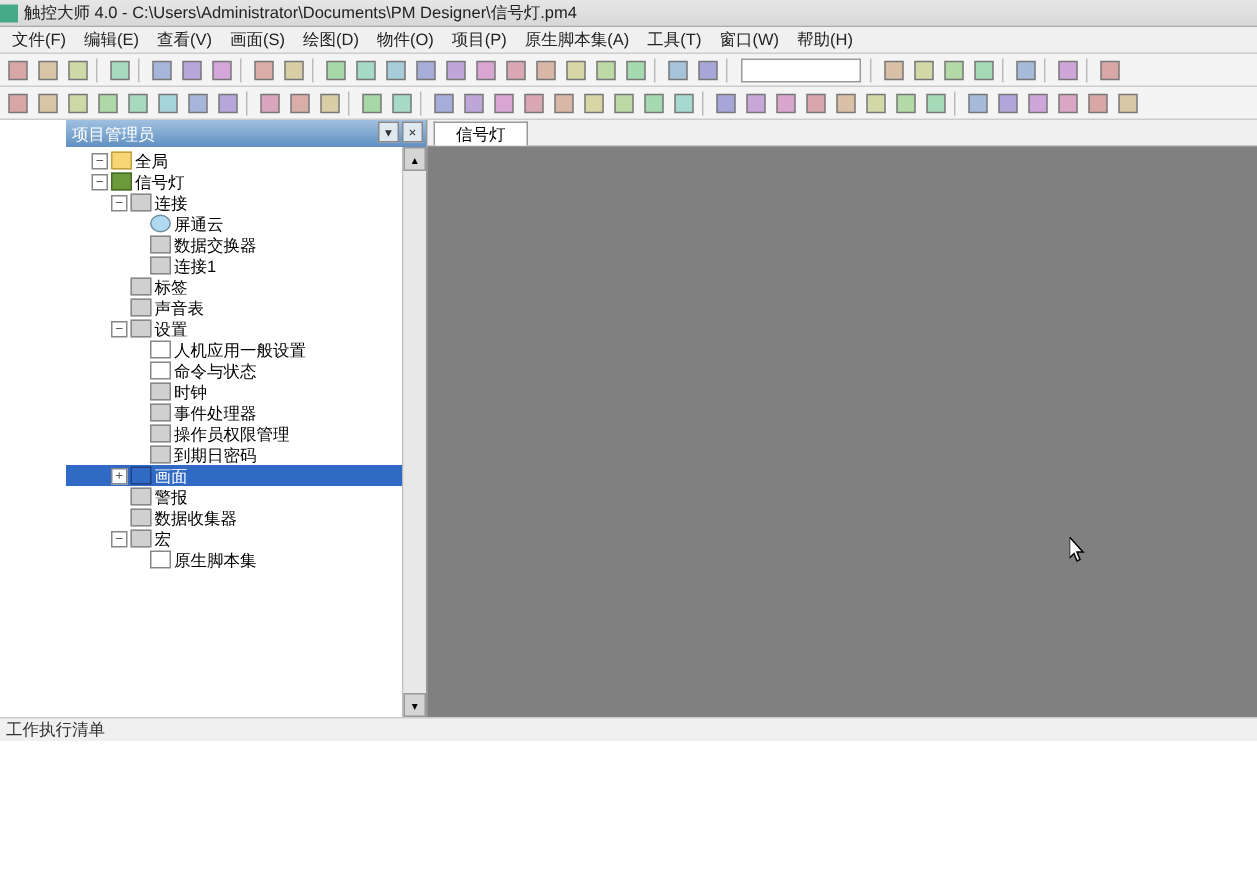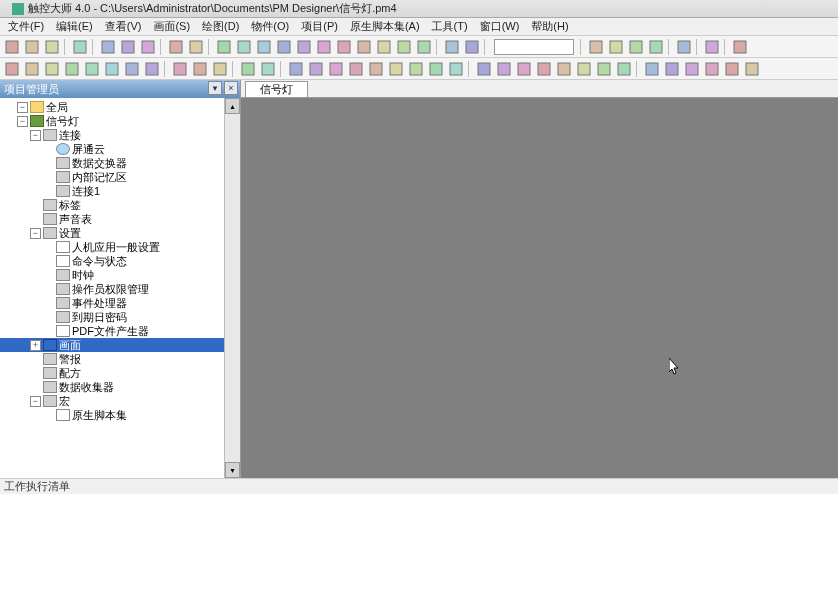--- a/index.html
+++ b/index.html
@@ -1,27 +1,27 @@
 <!DOCTYPE html>
 <html><head>
 <meta charset="utf-8">
 <style>
 * { margin: 0; padding: 0; box-sizing: border-box; font-family: "Microsoft YaHei", "SimSun", sans-serif; font-size: 11px; }
 body { background: #fff; width: 838px; height: 589px; overflow: hidden; display: flex; flex-direction: column; }
-.titlebar { background: linear-gradient(#e6e6e6, #d8d8d8); height: 18px; display: flex; align-items: center; padding: 0 12px; border-bottom: 1px solid #aaa; }
+.titlebar { background: linear-gradient(#e6e6e6, #d8d8d8); height: 18px; display: flex; align-items: center; padding: 0 0; border-bottom: 1px solid #aaa; }
 .titlebar-icon { width: 12px; height: 12px; background: #4a8; margin-right: 4px; flex-shrink: 0; }
 .titlebar-text { color: #222; font-size: 11px; white-space: nowrap; }
 .menubar { background: #f0f0f0; height: 18px; display: flex; padding: 0 2px; border-bottom: 1px solid #ccc; }
 .menu-item { padding: 1px 6px; cursor: pointer; color: #222; }
 .toolbar { background: #f4f4f4; height: 22px; display: flex; align-items: center; padding: 0 2px; border-bottom: 1px solid #ccc; gap: 0; }
 .tool-btn { width: 20px; height: 18px; display: flex; align-items: center; justify-content: center; cursor: pointer; border: 1px solid transparent; }
 .tool-sep { width: 4px; height: 16px; border-left: 1px solid #bbb; margin: 0 2px; }
 .tool-combo { width: 80px; height: 16px; border: 1px solid #999; background: #fff; margin: 0 4px; }
 .main-area { flex: 1; display: flex; overflow: hidden; }
-.side-panel { width: 241px; background: #fff; border-right: 1px solid #999; display: flex; flex-direction: column; }
+.side-panel { width: 241px; background: #fff; border-right: 1px solid #999; display: flex; flex-direction: column; margin-left: 44px; }
 .panel-header { background: linear-gradient(#a0c0e0, #6090c0); color: #fff; height: 18px; display: flex; align-items: center; padding: 0 4px; font-size: 11px; position: relative; }
 .panel-ctrls { position: absolute; right: 2px; top: 1px; display: flex; gap: 2px; }
 .panel-ctrl { width: 14px; height: 14px; background: #e0e8f0; border: 1px solid #888; font-size: 9px; display: flex; align-items: center; justify-content: center; cursor: pointer; color: #333; }
 .tree { flex: 1; overflow-y: auto; background: #fff; padding: 2px 0; position: relative; }
 .tree-row { display: flex; align-items: center; height: 14px; padding-left: 4px; cursor: pointer; white-space: nowrap; }
 .tree-row.selected { background: #316ac5; color: #fff; }
 .tree-toggle { width: 11px; height: 11px; border: 1px solid #888; display: flex; align-items: center; justify-content: center; font-size: 9px; line-height: 1; margin-right: 2px; color: #555; background: #fff; flex-shrink: 0; }
 .tree-spacer { width: 13px; flex-shrink: 0; }
 .tree-icon { width: 14px; height: 12px; margin-right: 2px; flex-shrink: 0; display: inline-block; }
 .icon-folder { background: #f7d774; border: 1px solid #c0a040; }
@@ -457,28 +457,20 @@
             <span class="tree-spacer"></span>
             <span class="tree-icon icon-item"></span>
             <span class="tree-label">数据交换器</span>
           </div>
           <div class="tree-row">
             <span class="tree-spacer"></span>
             <span class="tree-spacer"></span>
             <span class="tree-spacer"></span>
             <span class="tree-spacer"></span>
             <span class="tree-icon icon-item"></span>
-            <span class="tree-label">内部记忆区</span>
-          </div>
-          <div class="tree-row">
-            <span class="tree-spacer"></span>
-            <span class="tree-spacer"></span>
-            <span class="tree-spacer"></span>
-            <span class="tree-spacer"></span>
-            <span class="tree-icon icon-item"></span>
             <span class="tree-label">连接1</span>
           </div>
           <div class="tree-row">
             <span class="tree-spacer"></span>
             <span class="tree-spacer"></span>
             <span class="tree-spacer"></span>
             <span class="tree-icon icon-item"></span>
             <span class="tree-label">标签</span>
           </div>
           <div class="tree-row">
@@ -518,66 +510,51 @@
             <span class="tree-spacer"></span>
             <span class="tree-icon icon-item"></span>
             <span class="tree-label">时钟</span>
           </div>
           <div class="tree-row">
             <span class="tree-spacer"></span>
             <span class="tree-spacer"></span>
             <span class="tree-spacer"></span>
             <span class="tree-spacer"></span>
             <span class="tree-icon icon-item"></span>
+            <span class="tree-label">事件处理器</span>
+          </div>
+          <div class="tree-row">
+            <span class="tree-spacer"></span>
+            <span class="tree-spacer"></span>
+            <span class="tree-spacer"></span>
+            <span class="tree-spacer"></span>
+            <span class="tree-icon icon-item"></span>
             <span class="tree-label">操作员权限管理</span>
           </div>
           <div class="tree-row">
             <span class="tree-spacer"></span>
             <span class="tree-spacer"></span>
             <span class="tree-spacer"></span>
             <span class="tree-spacer"></span>
             <span class="tree-icon icon-item"></span>
-            <span class="tree-label">事件处理器</span>
-          </div>
-          <div class="tree-row">
-            <span class="tree-spacer"></span>
-            <span class="tree-spacer"></span>
-            <span class="tree-spacer"></span>
-            <span class="tree-spacer"></span>
-            <span class="tree-icon icon-item"></span>
             <span class="tree-label">到期日密码</span>
-          </div>
-          <div class="tree-row">
-            <span class="tree-spacer"></span>
-            <span class="tree-spacer"></span>
-            <span class="tree-spacer"></span>
-            <span class="tree-spacer"></span>
-            <span class="tree-icon icon-doc"></span>
-            <span class="tree-label">PDF文件产生器</span>
           </div>
           <div class="tree-row selected">
             <span class="tree-spacer"></span>
             <span class="tree-spacer"></span>
             <span class="tree-toggle">+</span>
             <span class="tree-icon icon-sel"></span>
             <span class="tree-label">画面</span>
           </div>
           <div class="tree-row">
             <span class="tree-spacer"></span>
             <span class="tree-spacer"></span>
             <span class="tree-spacer"></span>
             <span class="tree-icon icon-item"></span>
             <span class="tree-label">警报</span>
-          </div>
-          <div class="tree-row">
-            <span class="tree-spacer"></span>
-            <span class="tree-spacer"></span>
-            <span class="tree-spacer"></span>
-            <span class="tree-icon icon-item"></span>
-            <span class="tree-label">配方</span>
           </div>
           <div class="tree-row">
             <span class="tree-spacer"></span>
             <span class="tree-spacer"></span>
             <span class="tree-spacer"></span>
             <span class="tree-icon icon-item"></span>
             <span class="tree-label">数据收集器</span>
           </div>
           <div class="tree-row">
             <span class="tree-spacer"></span>

